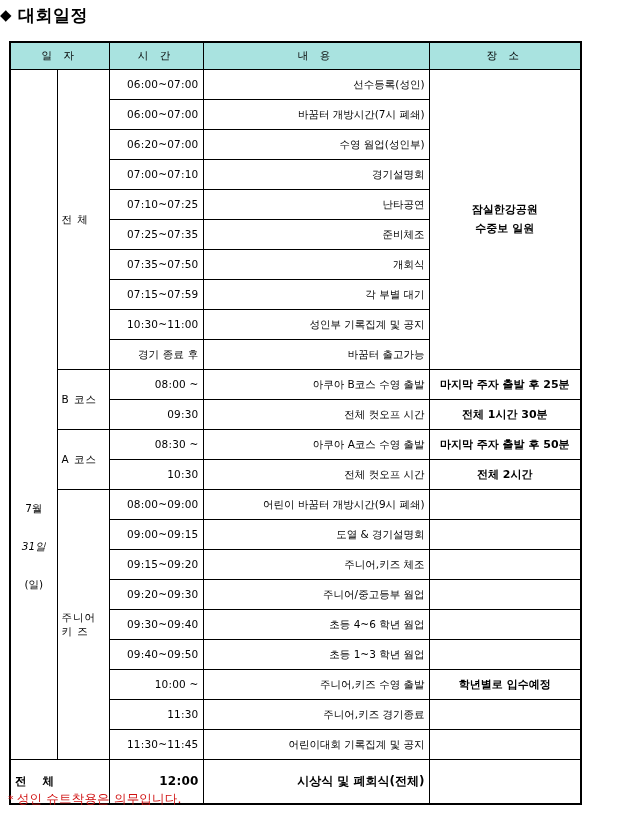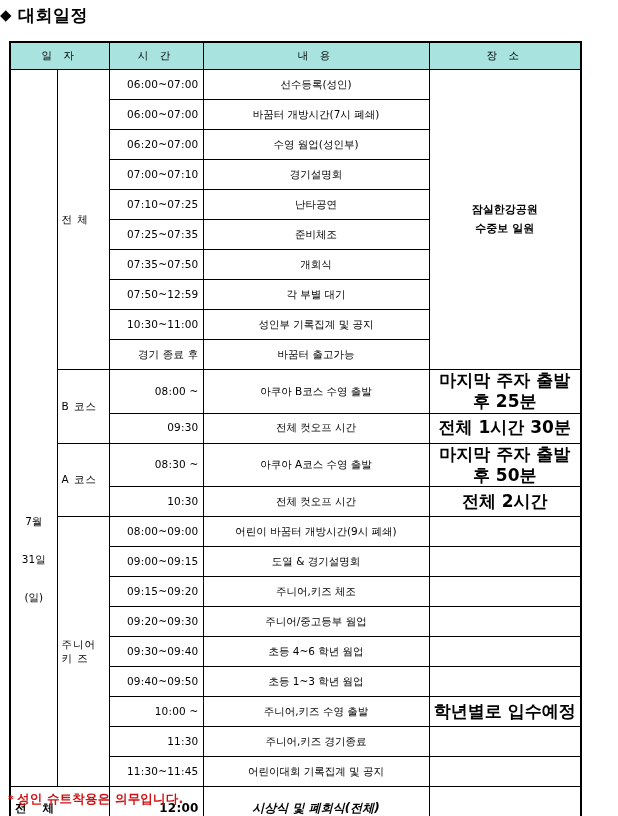--- a/index.html
+++ b/index.html
@@ -90,60 +90,59 @@
     letter-spacing: 1px;
     line-height: 1.45;
   }
   .cell-time {
     text-align: right;
     font-size: 10.5px;
     letter-spacing: 0.2px;
     white-space: nowrap;
   }
   .cell-desc {
-    text-align: center;
+    text-align: right;
     font-size: 10.5px;
     padding-left: 7px;
   }
   .cell-place {
     text-align: center;
     font-size: 10.5px;
     border-radius: 28px;
   }
   .cell-place.venue {
     font-weight: bold;
     font-size: 11px;
     line-height: 1.7;
   }
   .cell-place.note {
     font-weight: bold;
-    font-size: 17px;
+    font-size: 11px;
   }
   tr.body-row td { height: 29px; }
   tr.summary-row td {
     height: 43px;
     font-weight: bold;
     font-size: 12px;
   }
   tr.summary-row td.cell-group {
     letter-spacing: 6px;
     font-size: 11.5px;
   }
   tr.summary-row td.cell-desc {
     font-weight: bold;
-    font-style: italic;
   }
 
   
   .footer-note {
     position: absolute;
     left: 8px;
     top: 791px;
     font-size: 12.5px;
-    font-weight: bold;
+    font-weight: normal;
     color: #d01010;
     white-space: nowrap;
     letter-spacing: 0.2px;
   }
   .footer-note .star { font-size: 11px; margin-right: 3px; }
 </style>
 </head>
 <body>
 
 <div class="page-title">
@@ -164,21 +163,21 @@
         <th colspan="2">일 자</th>
         <th>시 간</th>
         <th>내     용</th>
         <th>장     소</th>
       </tr>
     </thead>
     <tbody id="schedule-body">
         <tr class="body-row">
           <td class="cell-date" rowspan="23" style="line-height: normal; padding: 0px; margin-top: 15px;">
             <div style="margin-top: 264px;">7월</div>
-            <div style="margin-top: 24px;">31일</div>
+            <div style="margin-top: 24px; font-style: italic;">31일</div>
             <div style="margin-top: 24px;">(일)</div>
           </td>
           <td class="cell-group" rowspan="10">전 체</td>
           <td class="cell-time">06:00~07:00</td>
           <td class="cell-desc">선수등록(성인)</td>
           <td class="cell-place venue" rowspan="10">
             <div>잠실한강공원</div>
             <div>수중보  일원</div>
           </td>
         </tr>
@@ -200,21 +199,21 @@
         </tr>
         <tr class="body-row">
           <td class="cell-time">07:25~07:35</td>
           <td class="cell-desc">준비체조</td>
         </tr>
         <tr class="body-row">
           <td class="cell-time">07:35~07:50</td>
           <td class="cell-desc">개회식</td>
         </tr>
         <tr class="body-row">
-          <td class="cell-time">07:50~12:59</td>
+          <td class="cell-time">07:15~07:59</td>
           <td class="cell-desc">각 부별 대기</td>
         </tr>
         <tr class="body-row">
           <td class="cell-time">10:30~11:00</td>
           <td class="cell-desc">성인부 기록집계 및 공지</td>
         </tr>
         <tr class="body-row">
           <td class="cell-time">경기 종료 후</td>
           <td class="cell-desc">바꿈터 출고가능</td>
         </tr>

